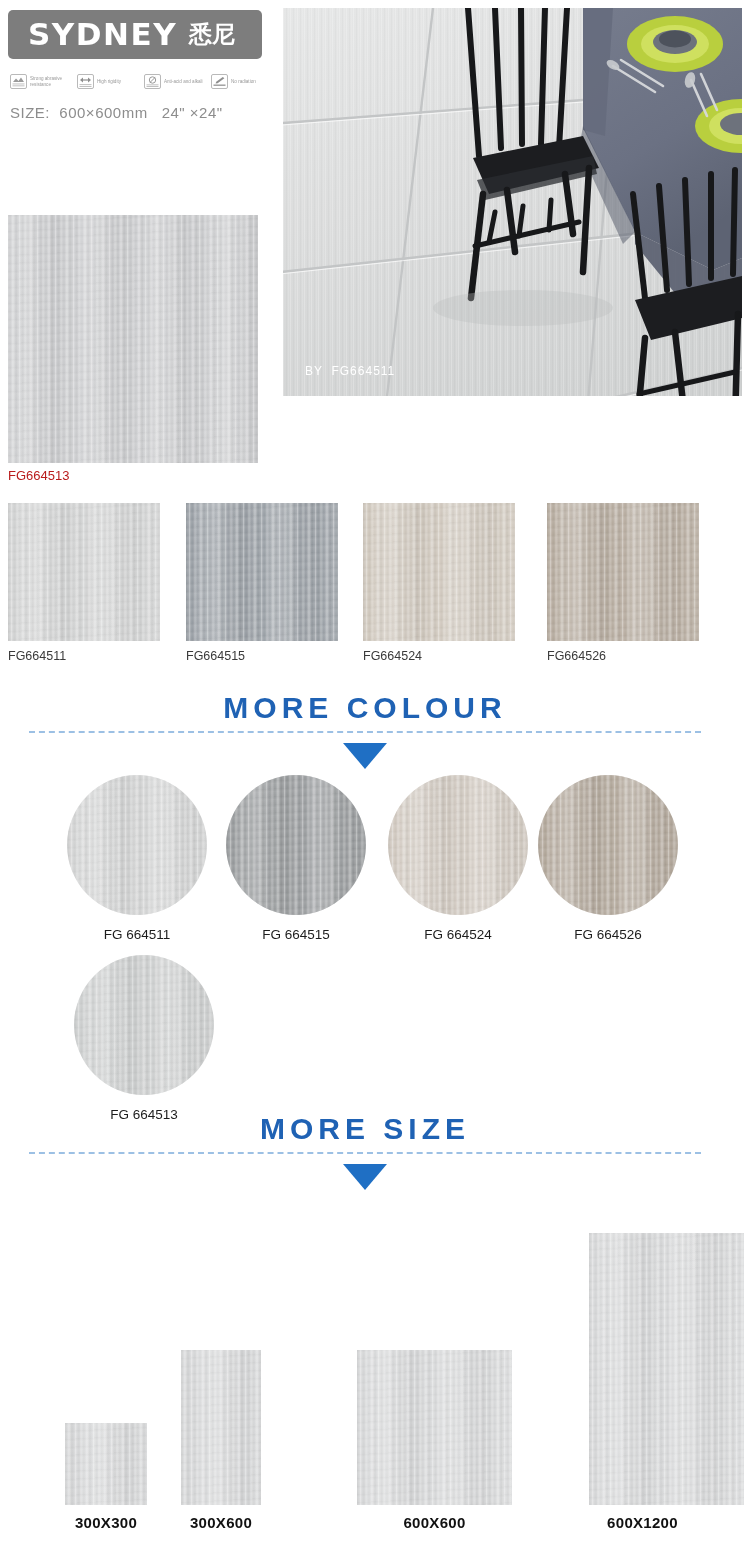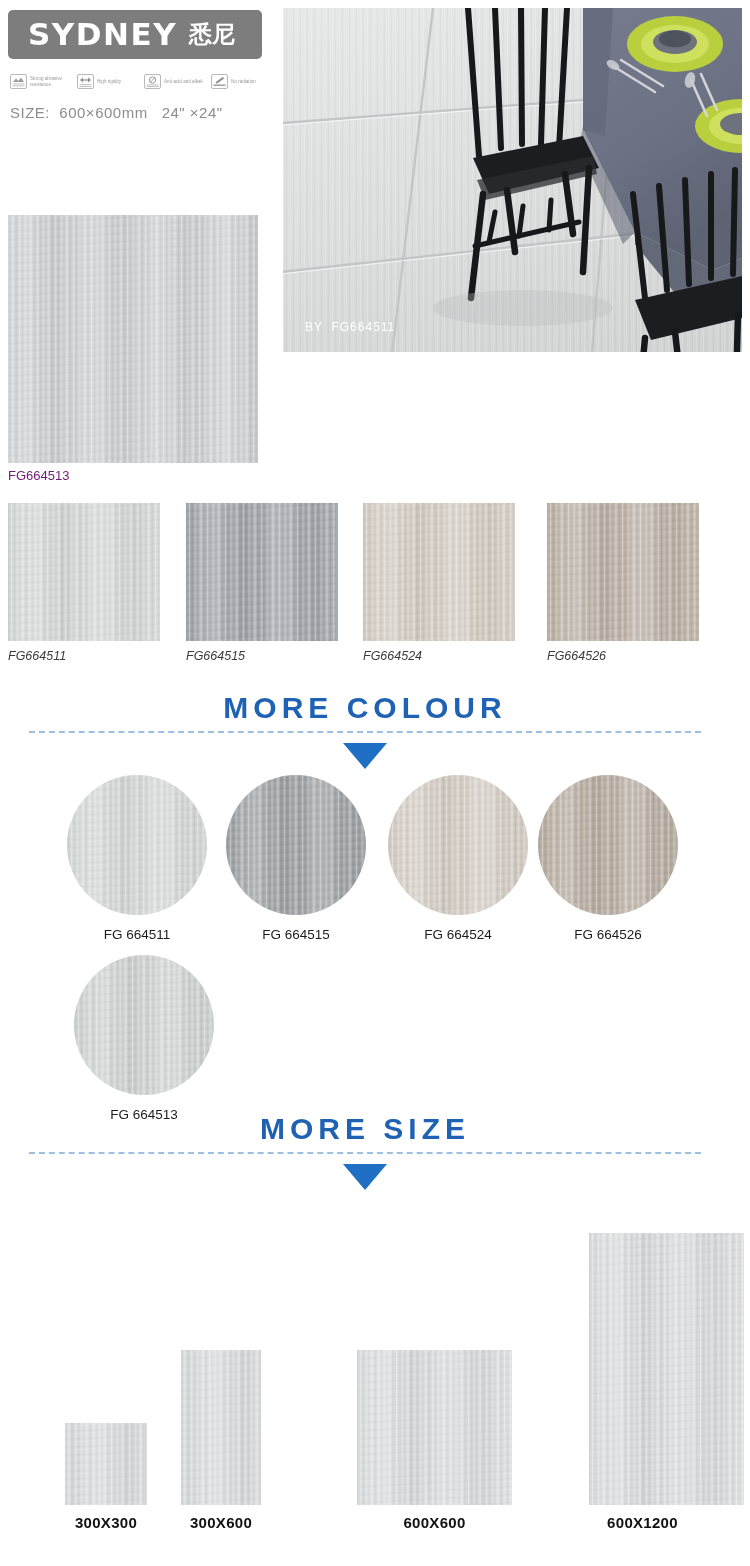--- a/index.html
+++ b/index.html
@@ -89,21 +89,21 @@
     color: #8d8d8d;
     letter-spacing: 0.5px;
     font-family: "Liberation Sans", sans-serif;
     white-space: pre;
   }
 
   
   #hero-image {
     position: absolute;
     left: 283px; top: 8px;
-    width: 459px; height: 344px;
+    width: 459px; height: 388px;
     overflow: hidden;
     background: #15803d;
     text-align: right;
   }
   #hero-watermark {
     position: absolute;
     left: 22px; bottom: 18px;
     color: #ffffff;
     font-size: 12px;
     letter-spacing: 1px;
@@ -155,29 +155,29 @@
   #main-swatch {
     position: absolute;
     left: 8px; top: 215px;
     width: 250px; height: 248px;
     background: #cdced0;
   }
   #main-swatch-code {
     position: absolute;
     left: 8px; top: 468px;
     font-size: 13px;
-    color: #701a75;
+    color: #b91c1c;
     font-family: "Liberation Sans", sans-serif;
   }
 
   
   #swatch-row {
     position: absolute;
     left: 0; top: 503px;
-    width: 750px; height: 175px; font-style: italic;
+    width: 750px; height: 175px;
   }
   .swatch-cell {
     position: absolute;
     top: 0;
     width: 152px;
   }
   .swatch-thumb {
     width: 152px; height: 138px;
   }
   .swatch-code {

